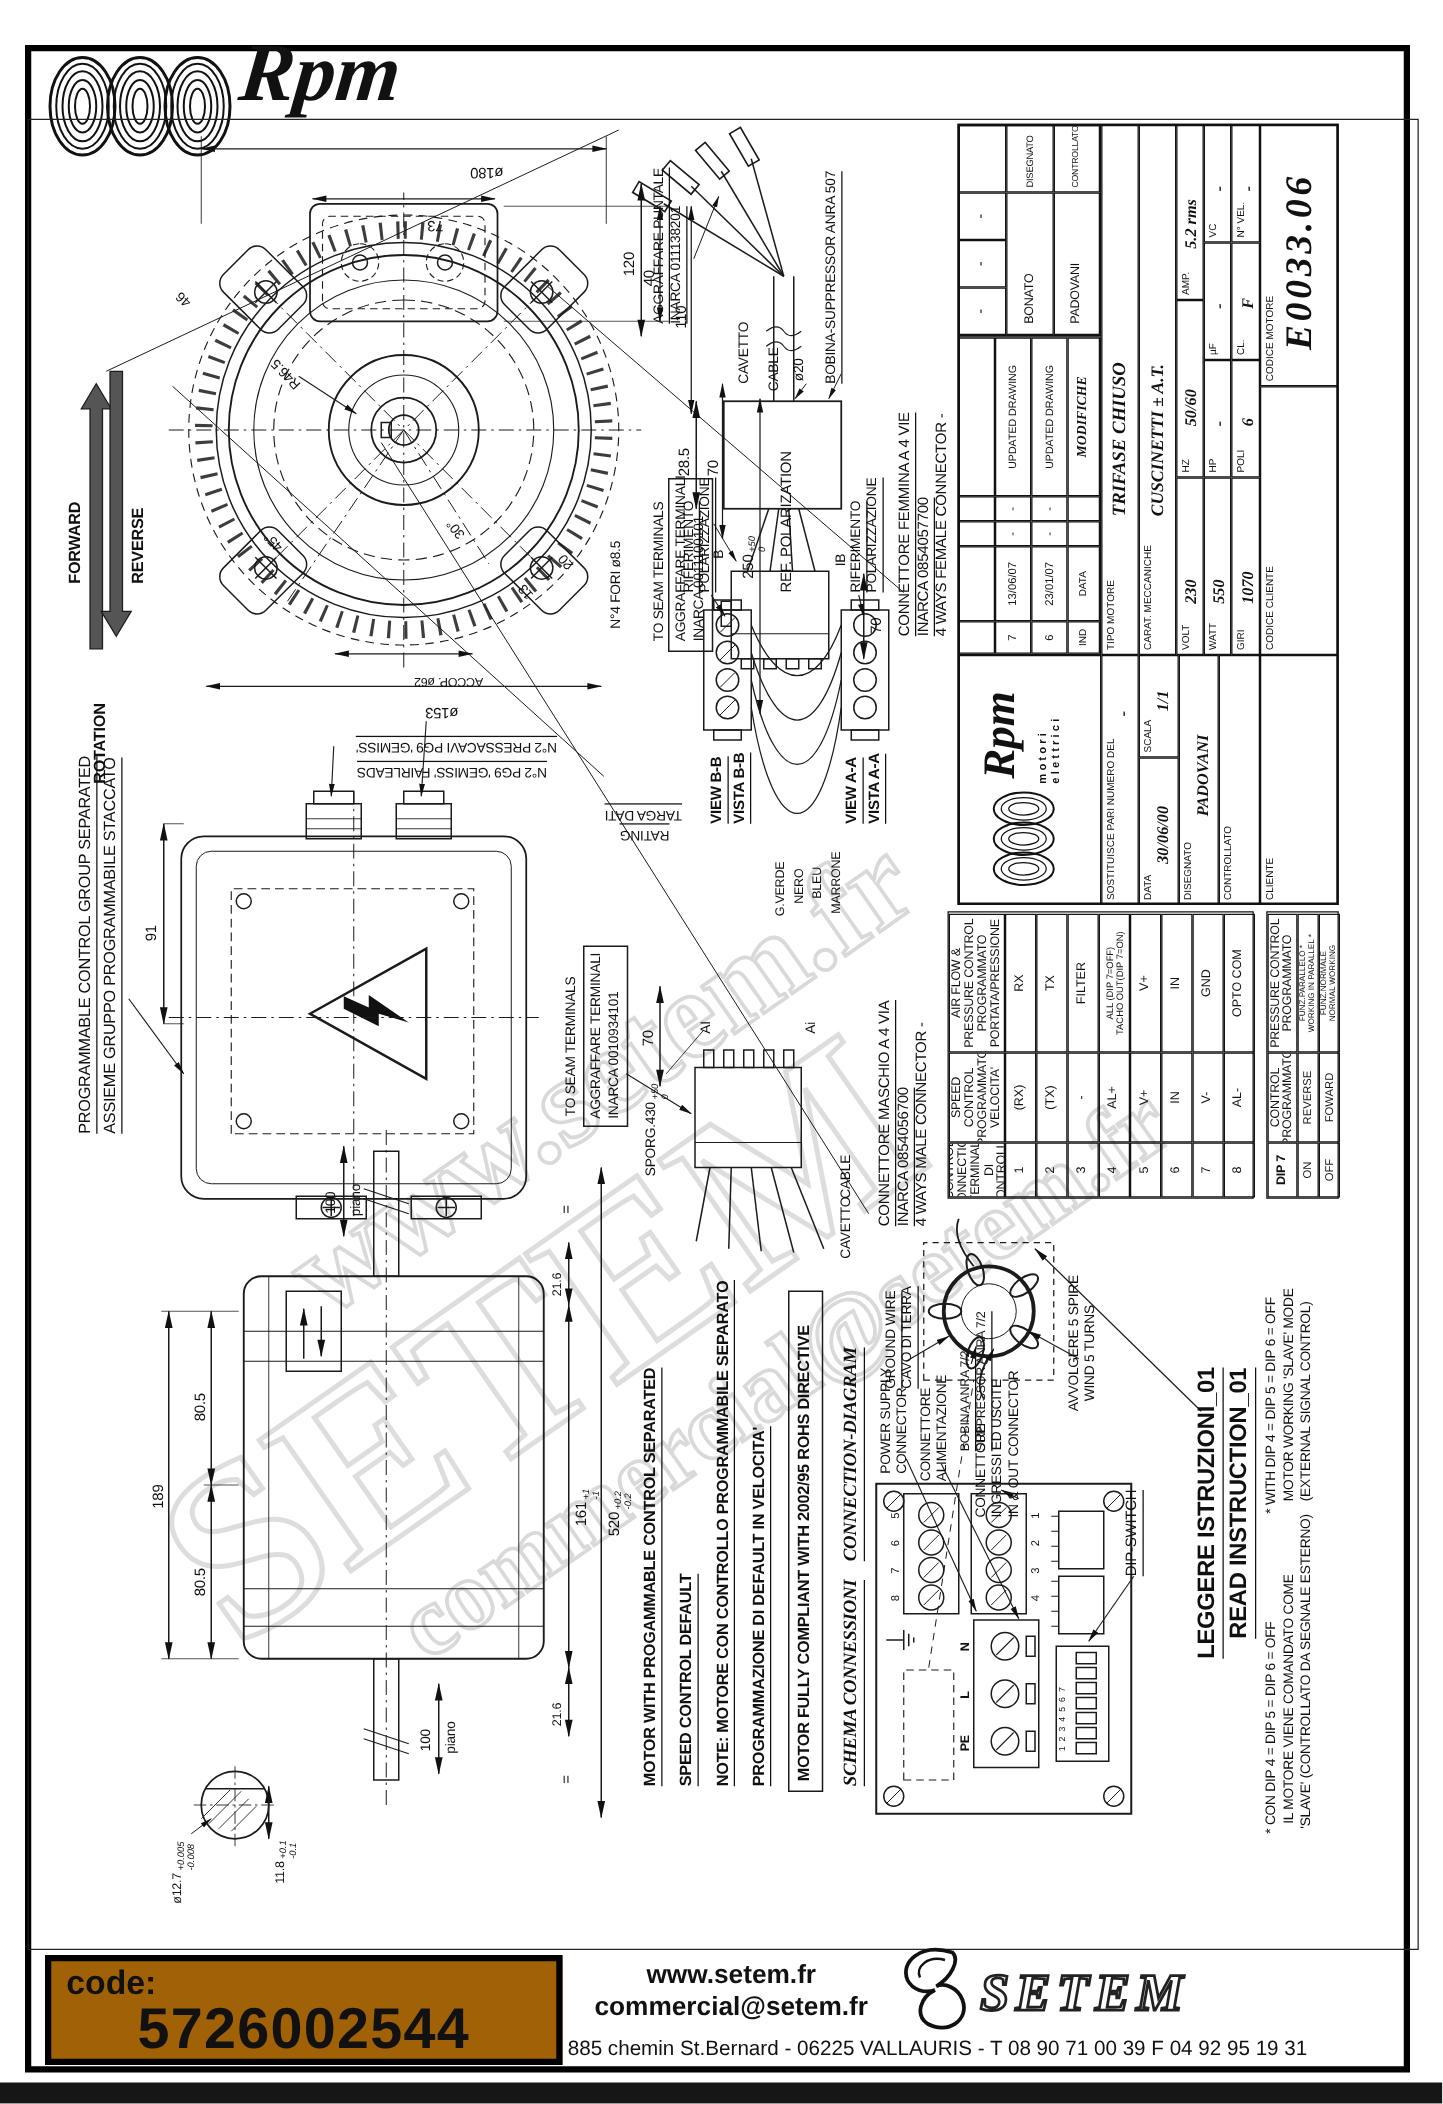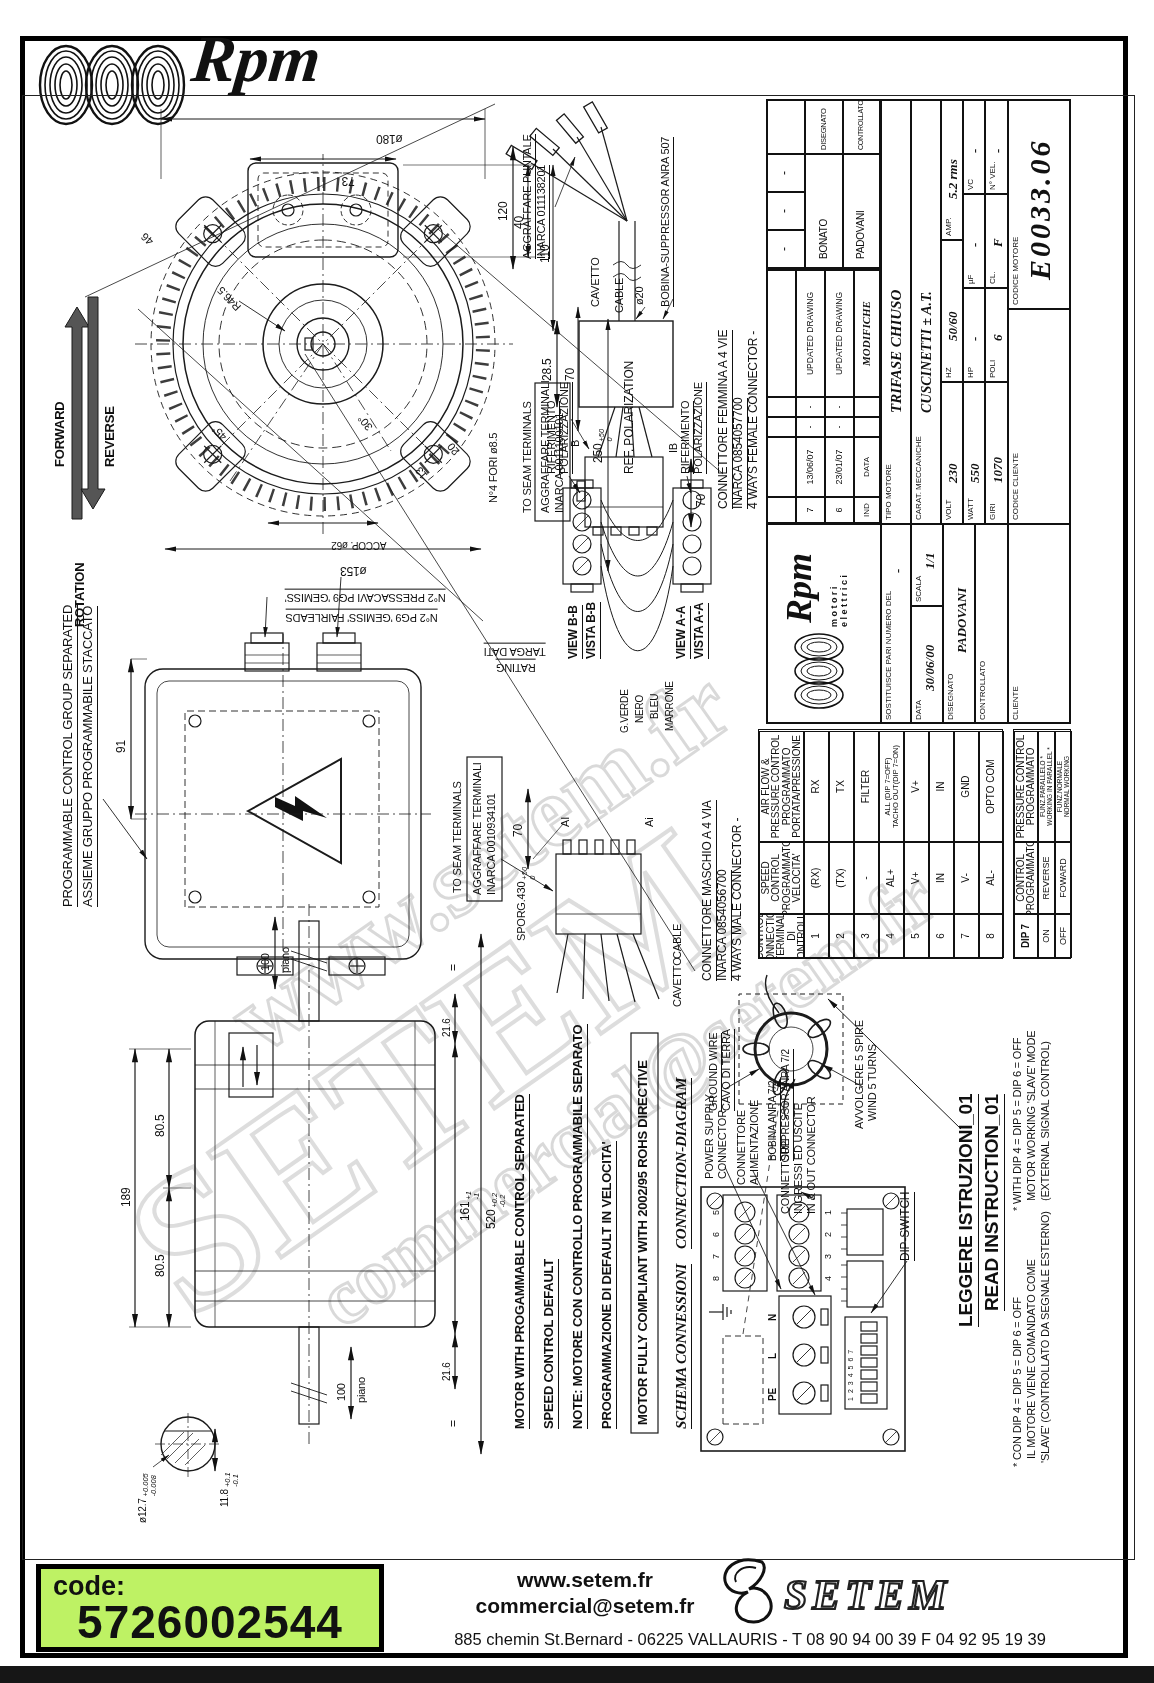--- a/index.html
+++ b/index.html
@@ -27,21 +27,21 @@
   .cv{font-family:"Liberation Serif",serif;font-style:italic;font-weight:bold;font-size:13px;position:absolute;left:40px;top:8px;}
   
   .grid{position:absolute;display:grid;border:1.6px solid #111;box-sizing:border-box;}
   .grid>div{border:0.8px solid #111;display:flex;align-items:center;justify-content:center;
             text-align:center;overflow:hidden;font-size:10px;line-height:1.05;box-sizing:border-box;flex-direction:column;}
   .th{font-size:6.8px;letter-spacing:-0.2px;}
   
   #rpmword{position:absolute;left:192px;top:26px;font:italic 800 66px/1 "Liberation Serif",serif;transform:skewX(-6deg);}
   #refbox{position:absolute;left:632px;top:36px;width:392px;border-bottom:5px solid #000;padding-bottom:4px;
           font:italic 800 44px/1 "Liberation Sans",sans-serif;letter-spacing:1px;display:flex;justify-content:space-between;}
-  #codebox{position:absolute;left:36px;top:1564px;width:348px;height:88px;border:5px solid #000;box-sizing:border-box;background:#bef264;}
+  #codebox{position:absolute;left:36px;top:1564px;width:414px;height:88px;border:5px solid #000;box-sizing:border-box;background:#a16207;}
   #codebox .cl2{position:absolute;left:12px;top:2px;font:bold 27px "Liberation Sans",sans-serif;}
   #codebox .cn{position:absolute;left:0;right:0;top:26px;text-align:center;font:800 46px "Liberation Sans",sans-serif;letter-spacing:1px;}
   .foot{position:absolute;text-align:center;font-weight:bold;}
   #setemword{position:absolute;left:784px;top:1574px;font:italic 800 42px/1 "Liberation Serif",serif;
              color:#fff;-webkit-text-stroke:2.2px #222;letter-spacing:5px;}
   
   #wm{position:absolute;left:36px;top:1102px;transform:rotate(-35deg);transform-origin:0 0;opacity:0.33;pointer-events:none;}
   #wm div{font-family:"Liberation Serif",serif;font-weight:800;color:transparent;-webkit-text-stroke:3px #8f8f8f;white-space:nowrap;}
   #wm .w1{font-size:100px;margin-left:210px;}
   #wm .w2{font-size:195px;line-height:0.9;-webkit-text-stroke:4px #999;}
@@ -832,21 +832,21 @@
       <span style="position:absolute;left:28px;top:16px;font:italic 800 30px/1 'Liberation Serif',serif;letter-spacing:3px">E0033.06</span>
     </div>
   </div>
 
   <div id="codebox">
     <span class="cl2">code:</span>
     <span class="cn">5726002544</span>
   </div>
   <div class="foot" style="left:455px;top:1568px;width:260px;font-size:21px">www.setem.fr</div>
   <div class="foot" style="left:440px;top:1594px;width:290px;font-size:21px">commercial@setem.fr</div>
-  <div class="abs" style="left:440px;top:1630px;width:620px;text-align:center;font-size:16.5px">885 chemin St.Bernard  -  06225 VALLAURIS  -  T 08 90 94 00 39   F 04 92 95 19 39</div>
+  <div class="abs" style="left:440px;top:1630px;width:620px;text-align:center;font-size:16.5px">885 chemin St.Bernard  -  06225 VALLAURIS  -  T 08 90 71 00 39   F 04 92 95 19 31</div>
   <svg class="abs" style="left:716px;top:1556px" width="66" height="74">
     <path d="M46,6 C20,-2 4,14 10,28 C14,36 24,39 32,36 C20,42 16,56 26,63 C42,72 60,60 54,44 C50,34 40,30 33,33 C45,26 52,12 46,6 Z" fill="#fff" stroke="#111" stroke-width="3"></path>
     <path d="M40,12 C26,8 16,18 20,26" fill="none" stroke="#111" stroke-width="2"></path>
   </svg>
   <div id="setemword">SETEM</div>
 
   <div id="bottomstrip"></div>
 </div>
 
 </body></html>

